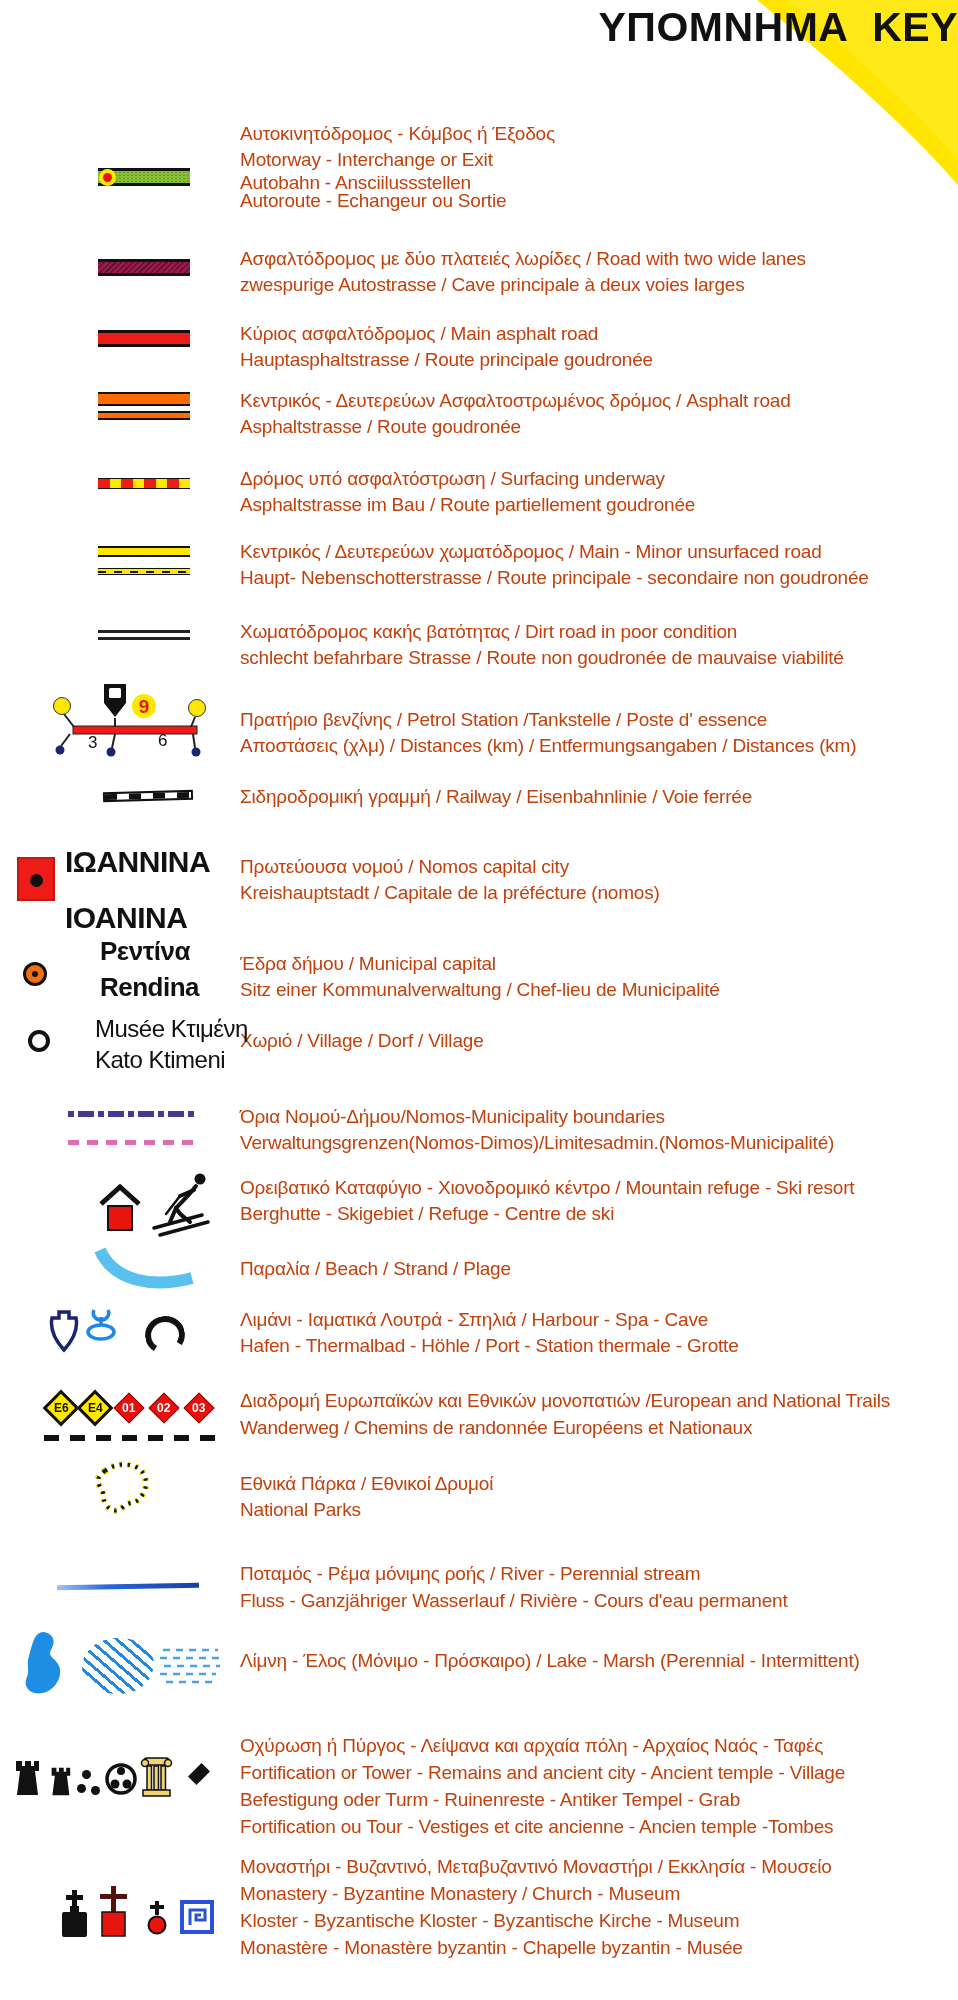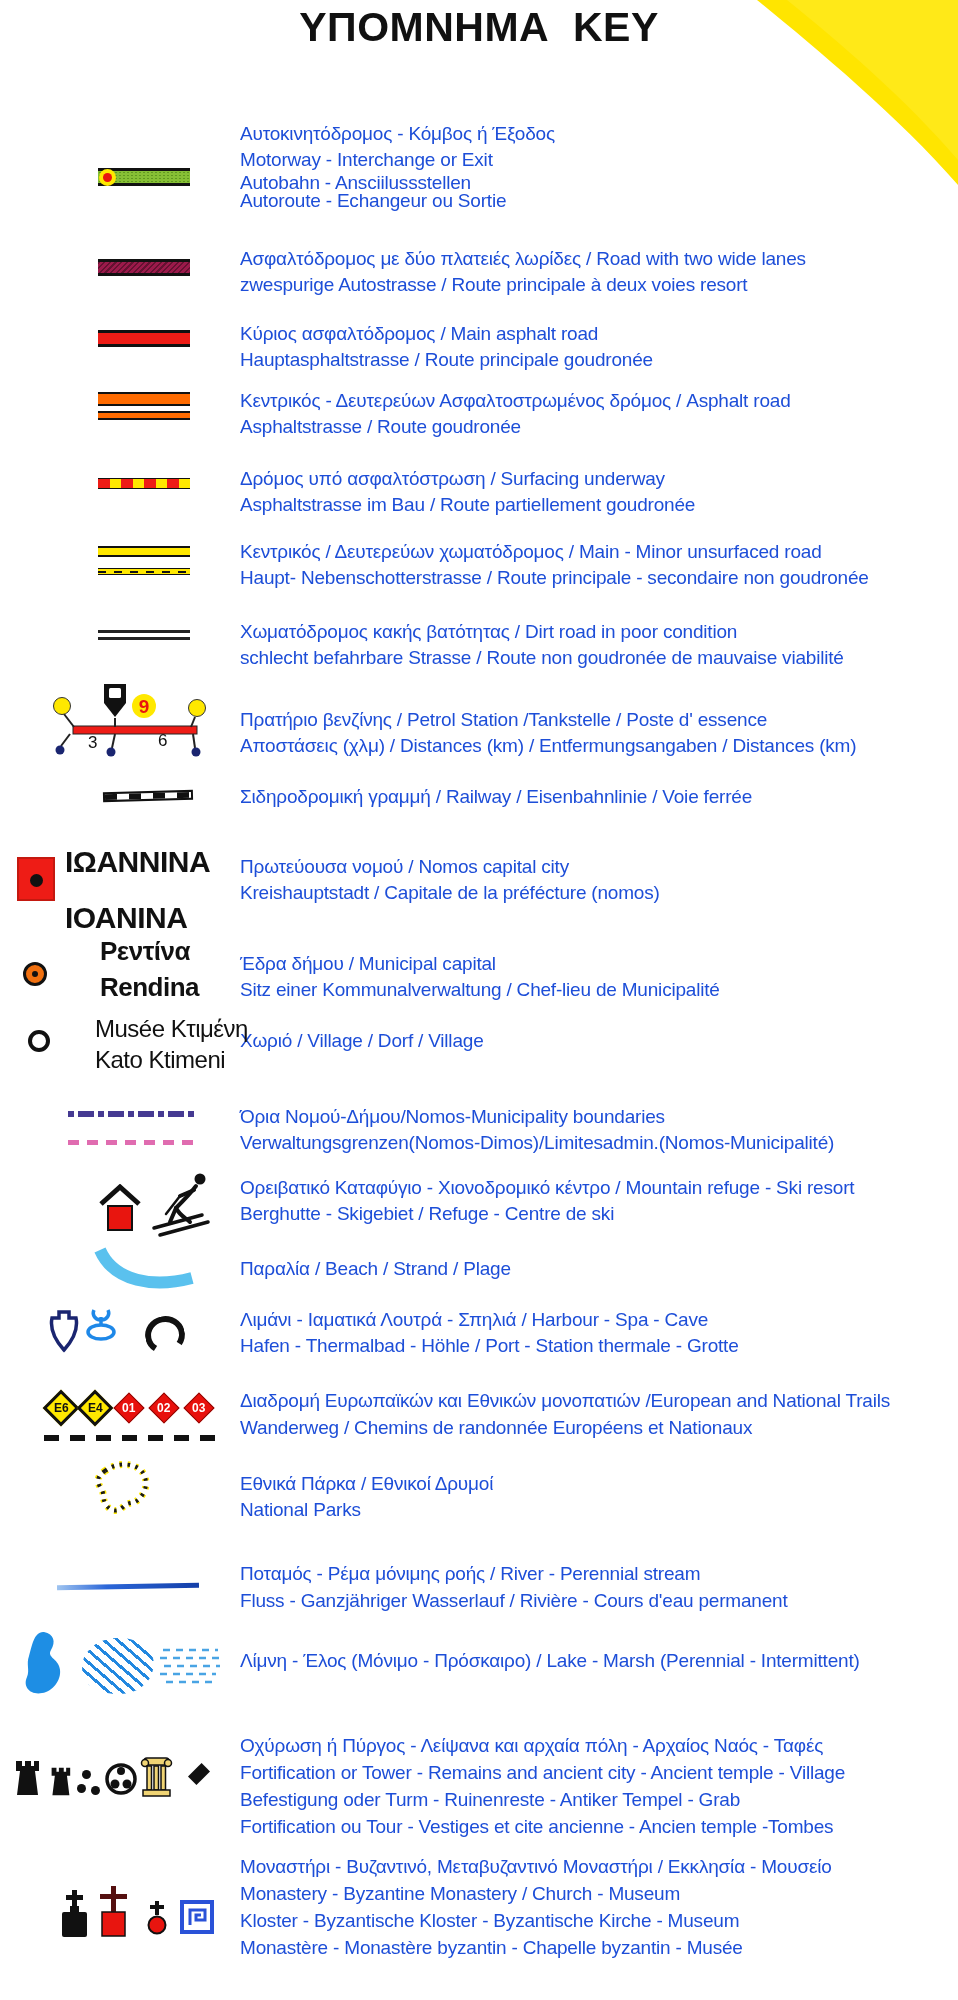--- a/index.html
+++ b/index.html
@@ -1,19 +1,19 @@
 <!DOCTYPE html>
 <html><head>
 <meta charset="utf-8">
 <style>
   html,body{margin:0;padding:0;background:#fff;}
   .page{position:relative;width:958px;height:2000px;background:#fff;overflow:hidden;
         font-family:"Liberation Sans",sans-serif;color:#111;}
-  .t{position:absolute;left:240px;font-size:19px;white-space:nowrap;letter-spacing:-0.2px;color:#1d4ed8;}
-  .title{position:absolute;left:0;right:0;text-align:center;font-weight:bold;font-size:41px;
+  .t{position:absolute;left:240px;font-size:19px;white-space:nowrap;letter-spacing:-0.2px;color:#c2410c;}
+  .title{position:absolute;left:0;right:0;text-align:right;font-weight:bold;font-size:41px;
          letter-spacing:0.5px;white-space:pre;z-index:3;}
   .lblBig{position:absolute;left:65px;font-weight:bold;font-size:30px;letter-spacing:-0.5px;white-space:nowrap;}
   .lblMed{position:absolute;left:100px;font-weight:bold;font-size:26px;letter-spacing:-0.5px;white-space:nowrap;}
   .lblSm{position:absolute;left:95px;font-size:24px;letter-spacing:-0.5px;white-space:nowrap;}
   .band{position:absolute;left:98px;width:92px;box-sizing:content-box;}
   .abs{position:absolute;}
   .ycorner{position:absolute;top:0;right:0;z-index:1;pointer-events:none;}
   .dia{position:absolute;width:20px;height:20px;transform:rotate(45deg);display:flex;
        align-items:center;justify-content:center;}
   .dia>span{transform:rotate(-45deg);font-weight:bold;font-size:12px;line-height:1;}
@@ -39,21 +39,21 @@
   <div class="t" style="top:149px">Motorway -  Interchange or Exit</div>
   <div class="t" style="top:172px">Autobahn - Ansciilussstellen</div>
   <div class="t" style="top:190px">Autoroute - Echangeur ou Sortie</div>
   <div class="band" style="top:168px;height:12px;border-top:3px solid #111;border-bottom:3px solid #111;
        background-color:#86bf35;background-image:radial-gradient(#5f9720 1px, transparent 1px);background-size:4px 3px;"></div>
   <div class="abs" style="left:99px;top:169px;width:17px;height:17px;border-radius:50%;background:#ffe800;z-index:2;">
     <div class="abs" style="left:4px;top:4px;width:9px;height:9px;border-radius:50%;background:#e8150f;"></div>
   </div>
 
   <div class="t" style="top:248px">Ασφαλτόδρομος με δύο πλατειές λωρίδες / Road with two wide lanes</div>
-  <div class="t" style="top:274px">zwespurige Autostrasse / Route principale à deux voies resort</div>
+  <div class="t" style="top:274px">zwespurige Autostrasse / Cave principale à deux voies larges</div>
   <div class="band" style="top:259px;height:11px;border-top:3px solid #111;border-bottom:3px solid #111;
        background-color:#9b1a4b;background-image:repeating-linear-gradient(135deg, rgba(0,0,0,.35) 0 1.5px, transparent 1.5px 4px);"></div>
 
   <div class="t" style="top:323px">Κύριος ασφαλτόδρομος / Main asphalt road</div>
   <div class="t" style="top:349px">Hauptasphaltstrasse / Route principale goudronée</div>
   <div class="band" style="top:330px;height:11px;border-top:3px solid #111;border-bottom:3px solid #111;background:#ee1c16;"></div>
 
   <div class="t" style="top:390px">Κεντρικός - Δευτερεύων Ασφαλτοστρωμένος δρόμος / Asphalt road</div>
   <div class="t" style="top:416px">Asphaltstrasse / Route goudronée</div>
   <div class="band" style="top:392px;height:10px;border-top:2px solid #111;border-bottom:2px solid #111;background:#ff6b00;"></div>

